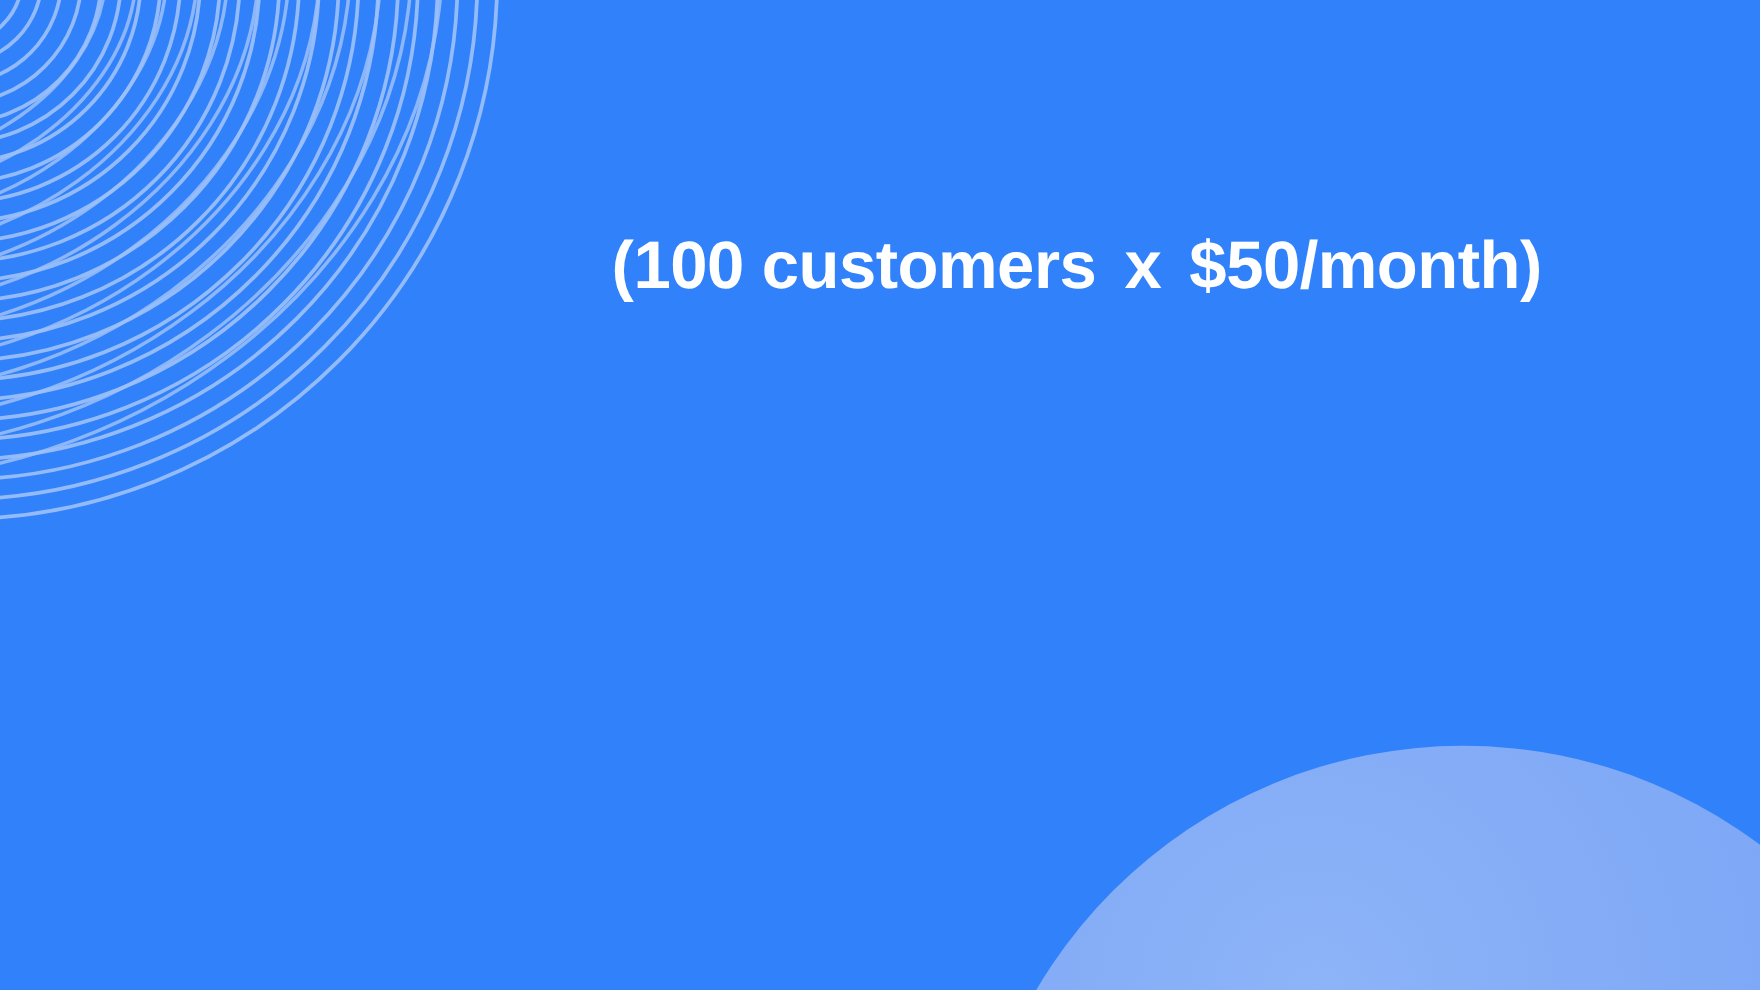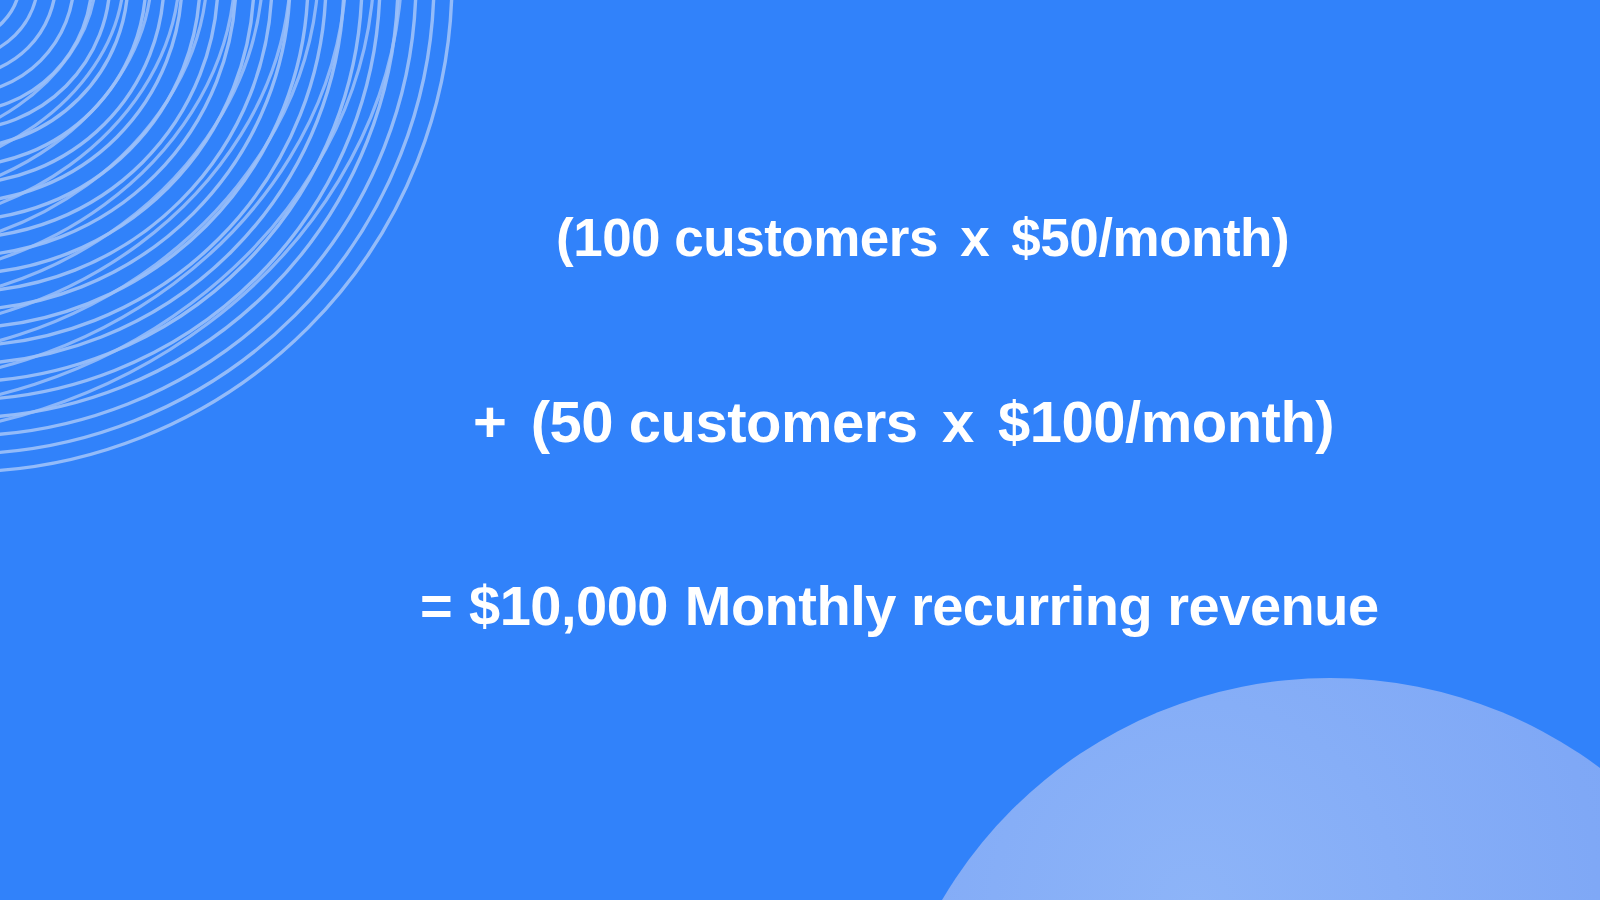--- a/index.html
+++ b/index.html
@@ -95,21 +95,21 @@
   .eq-line .op {
     display: inline-block;
   }
 
   .eq-line .gap-sm { display: inline-block; width: 0.30em; }
   .eq-line .gap-md { display: inline-block; width: 0.42em; }
 
   .line-1 {
     left: 216px;
     top: 211px;
-    font-size: 53px;
+    font-size: 61px;
     letter-spacing: -0.5px;
   }
 
   .line-2 {
     left: 133px;
     top: 393px;
     font-size: 58px;
     letter-spacing: -0.5px;
   }
 
@@ -182,24 +182,18 @@
 
   <div class="formula">
 
 
     <div class="eq-lines">
 
       <div class="eq-line line-1">
         <span class="op">(</span><span>100 customers</span><span class="gap-md"></span><span class="op">x</span><span class="gap-md"></span><span>$50/month</span><span>)</span>
       </div>
 
-      <div class="eq-line line-2">
-        <span class="op">+</span><span class="gap-md"></span><span class="op">(</span><span>50 customers</span><span class="gap-md"></span><span class="op">x</span><span class="gap-md"></span><span>$100/month</span><span>)</span>
-      </div>
 
-      <div class="eq-line line-3">
-        <span class="op">=</span><span class="gap-sm"></span><span>$10,000</span><span class="gap-sm"></span><span>Monthly recurring revenue</span>
-      </div>
 
     </div>
   </div>
 
 </div>
 
 </body></html>

